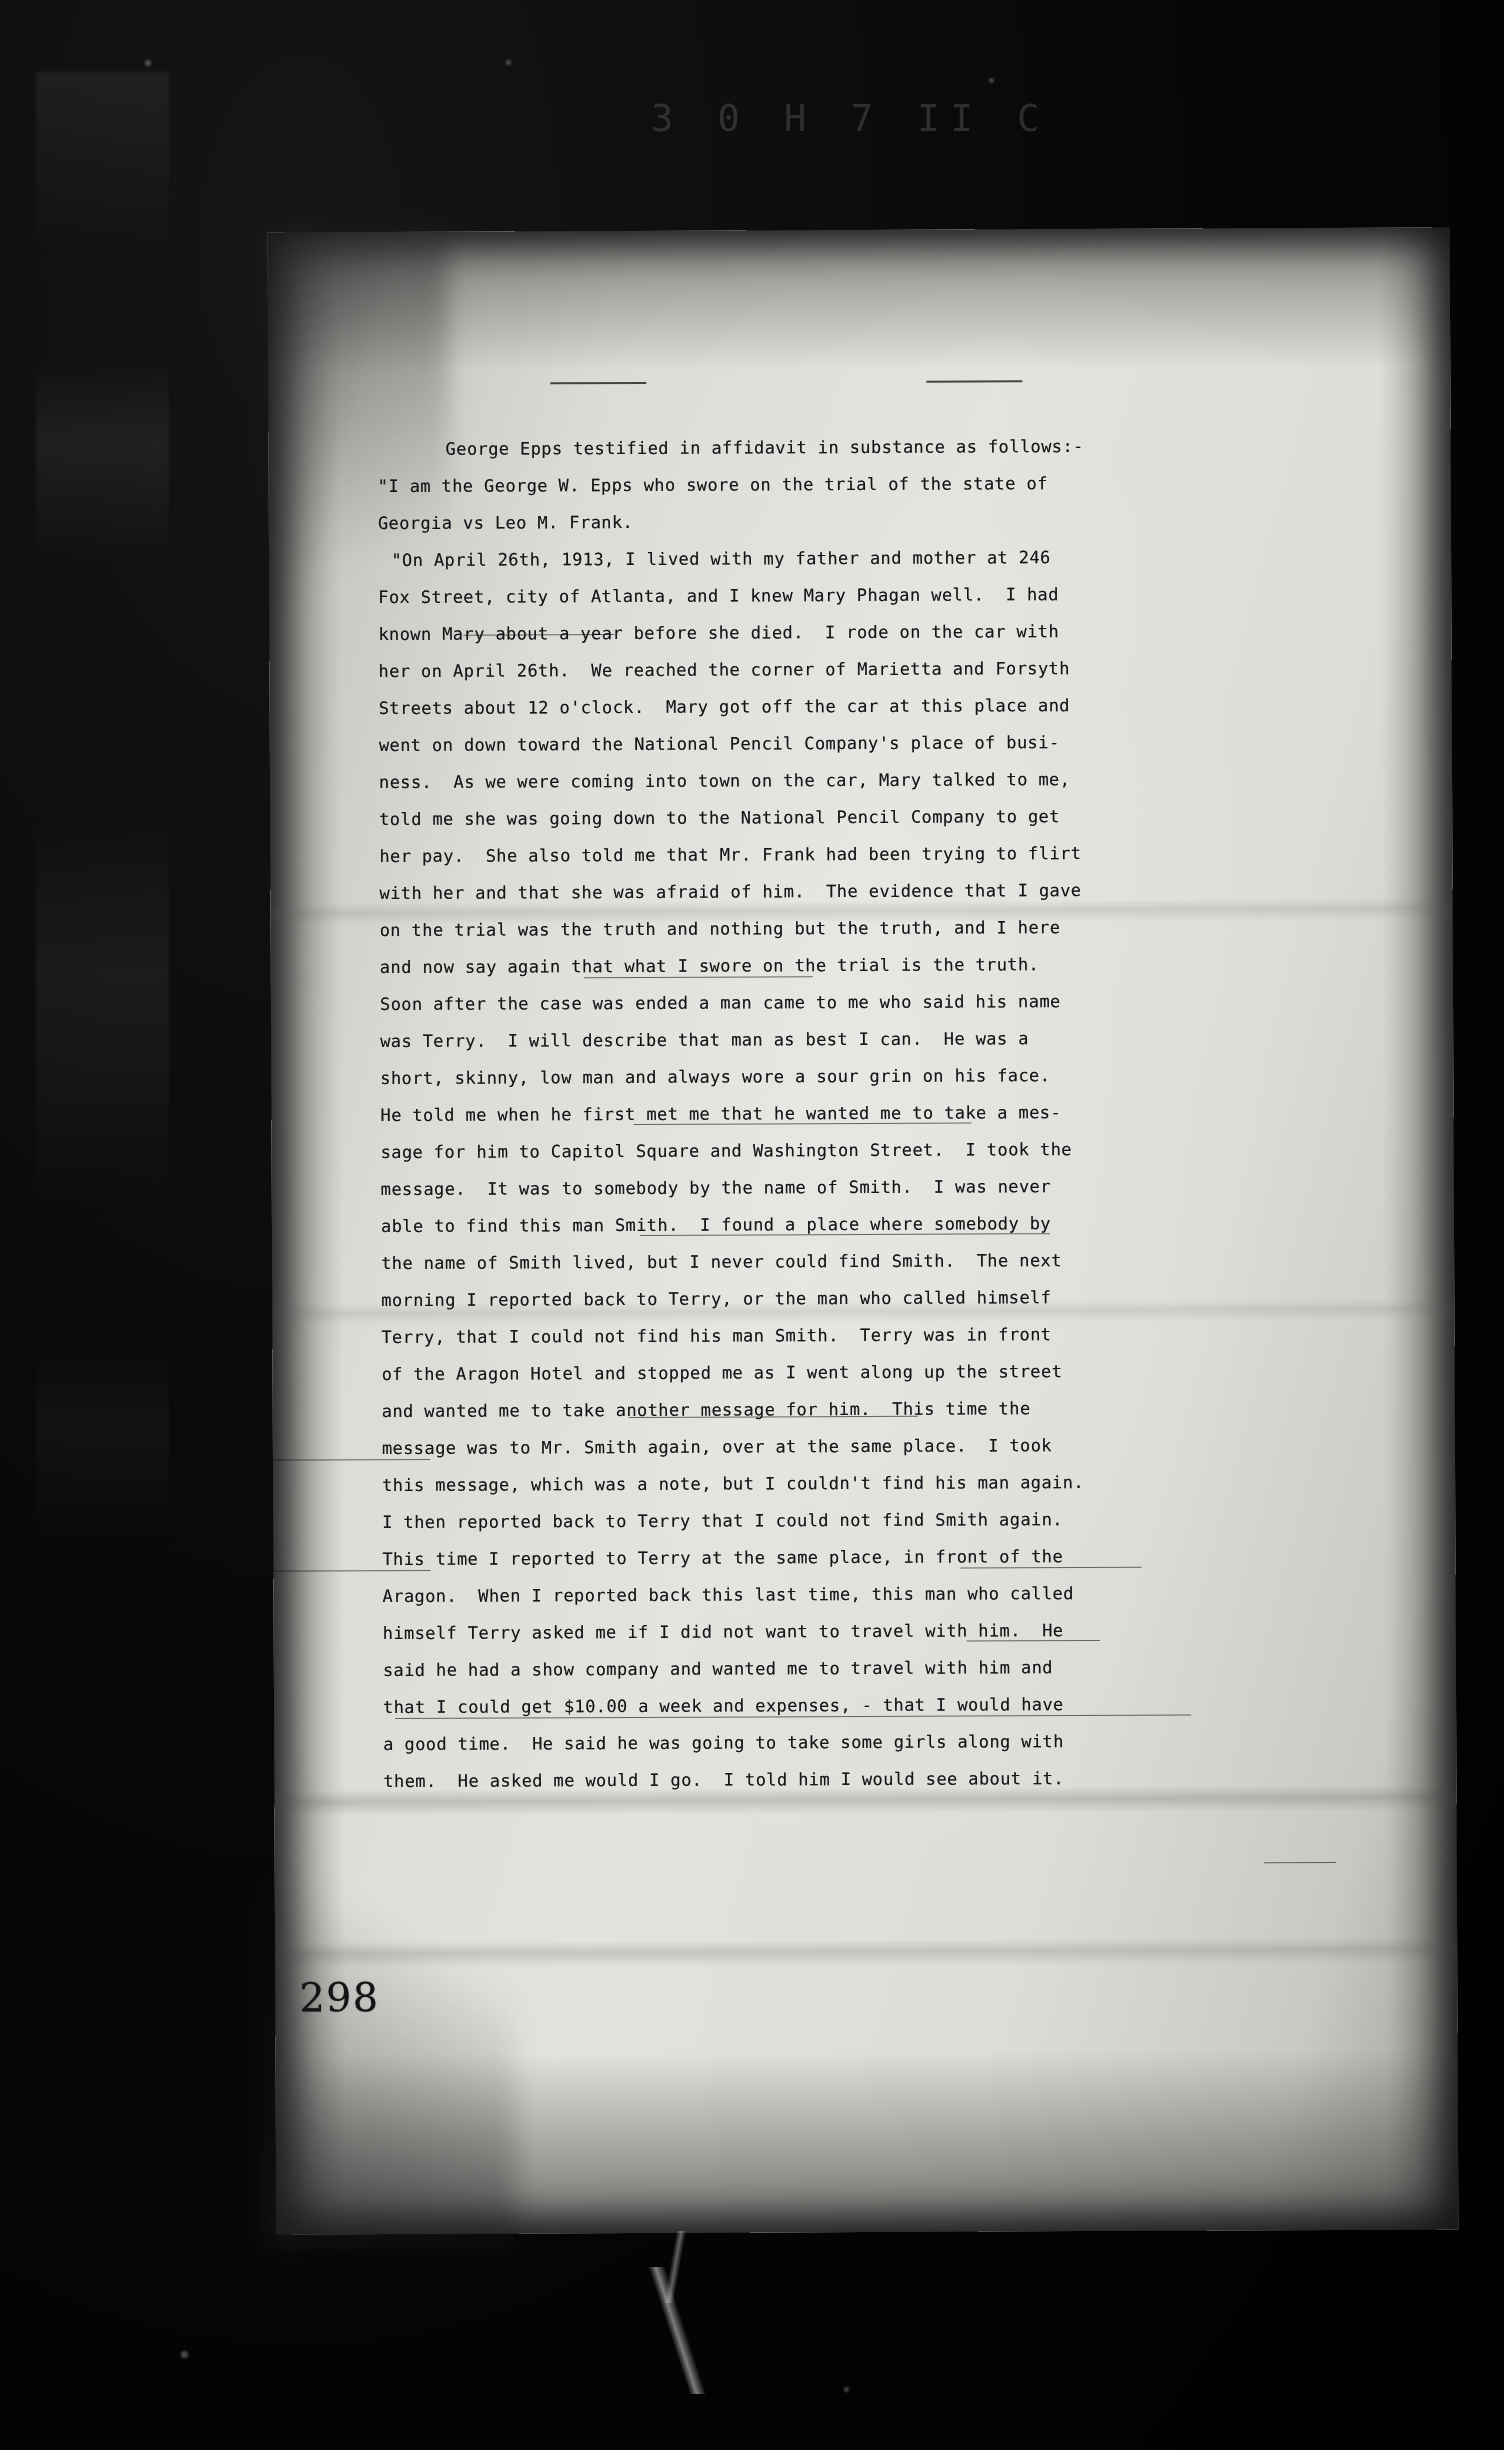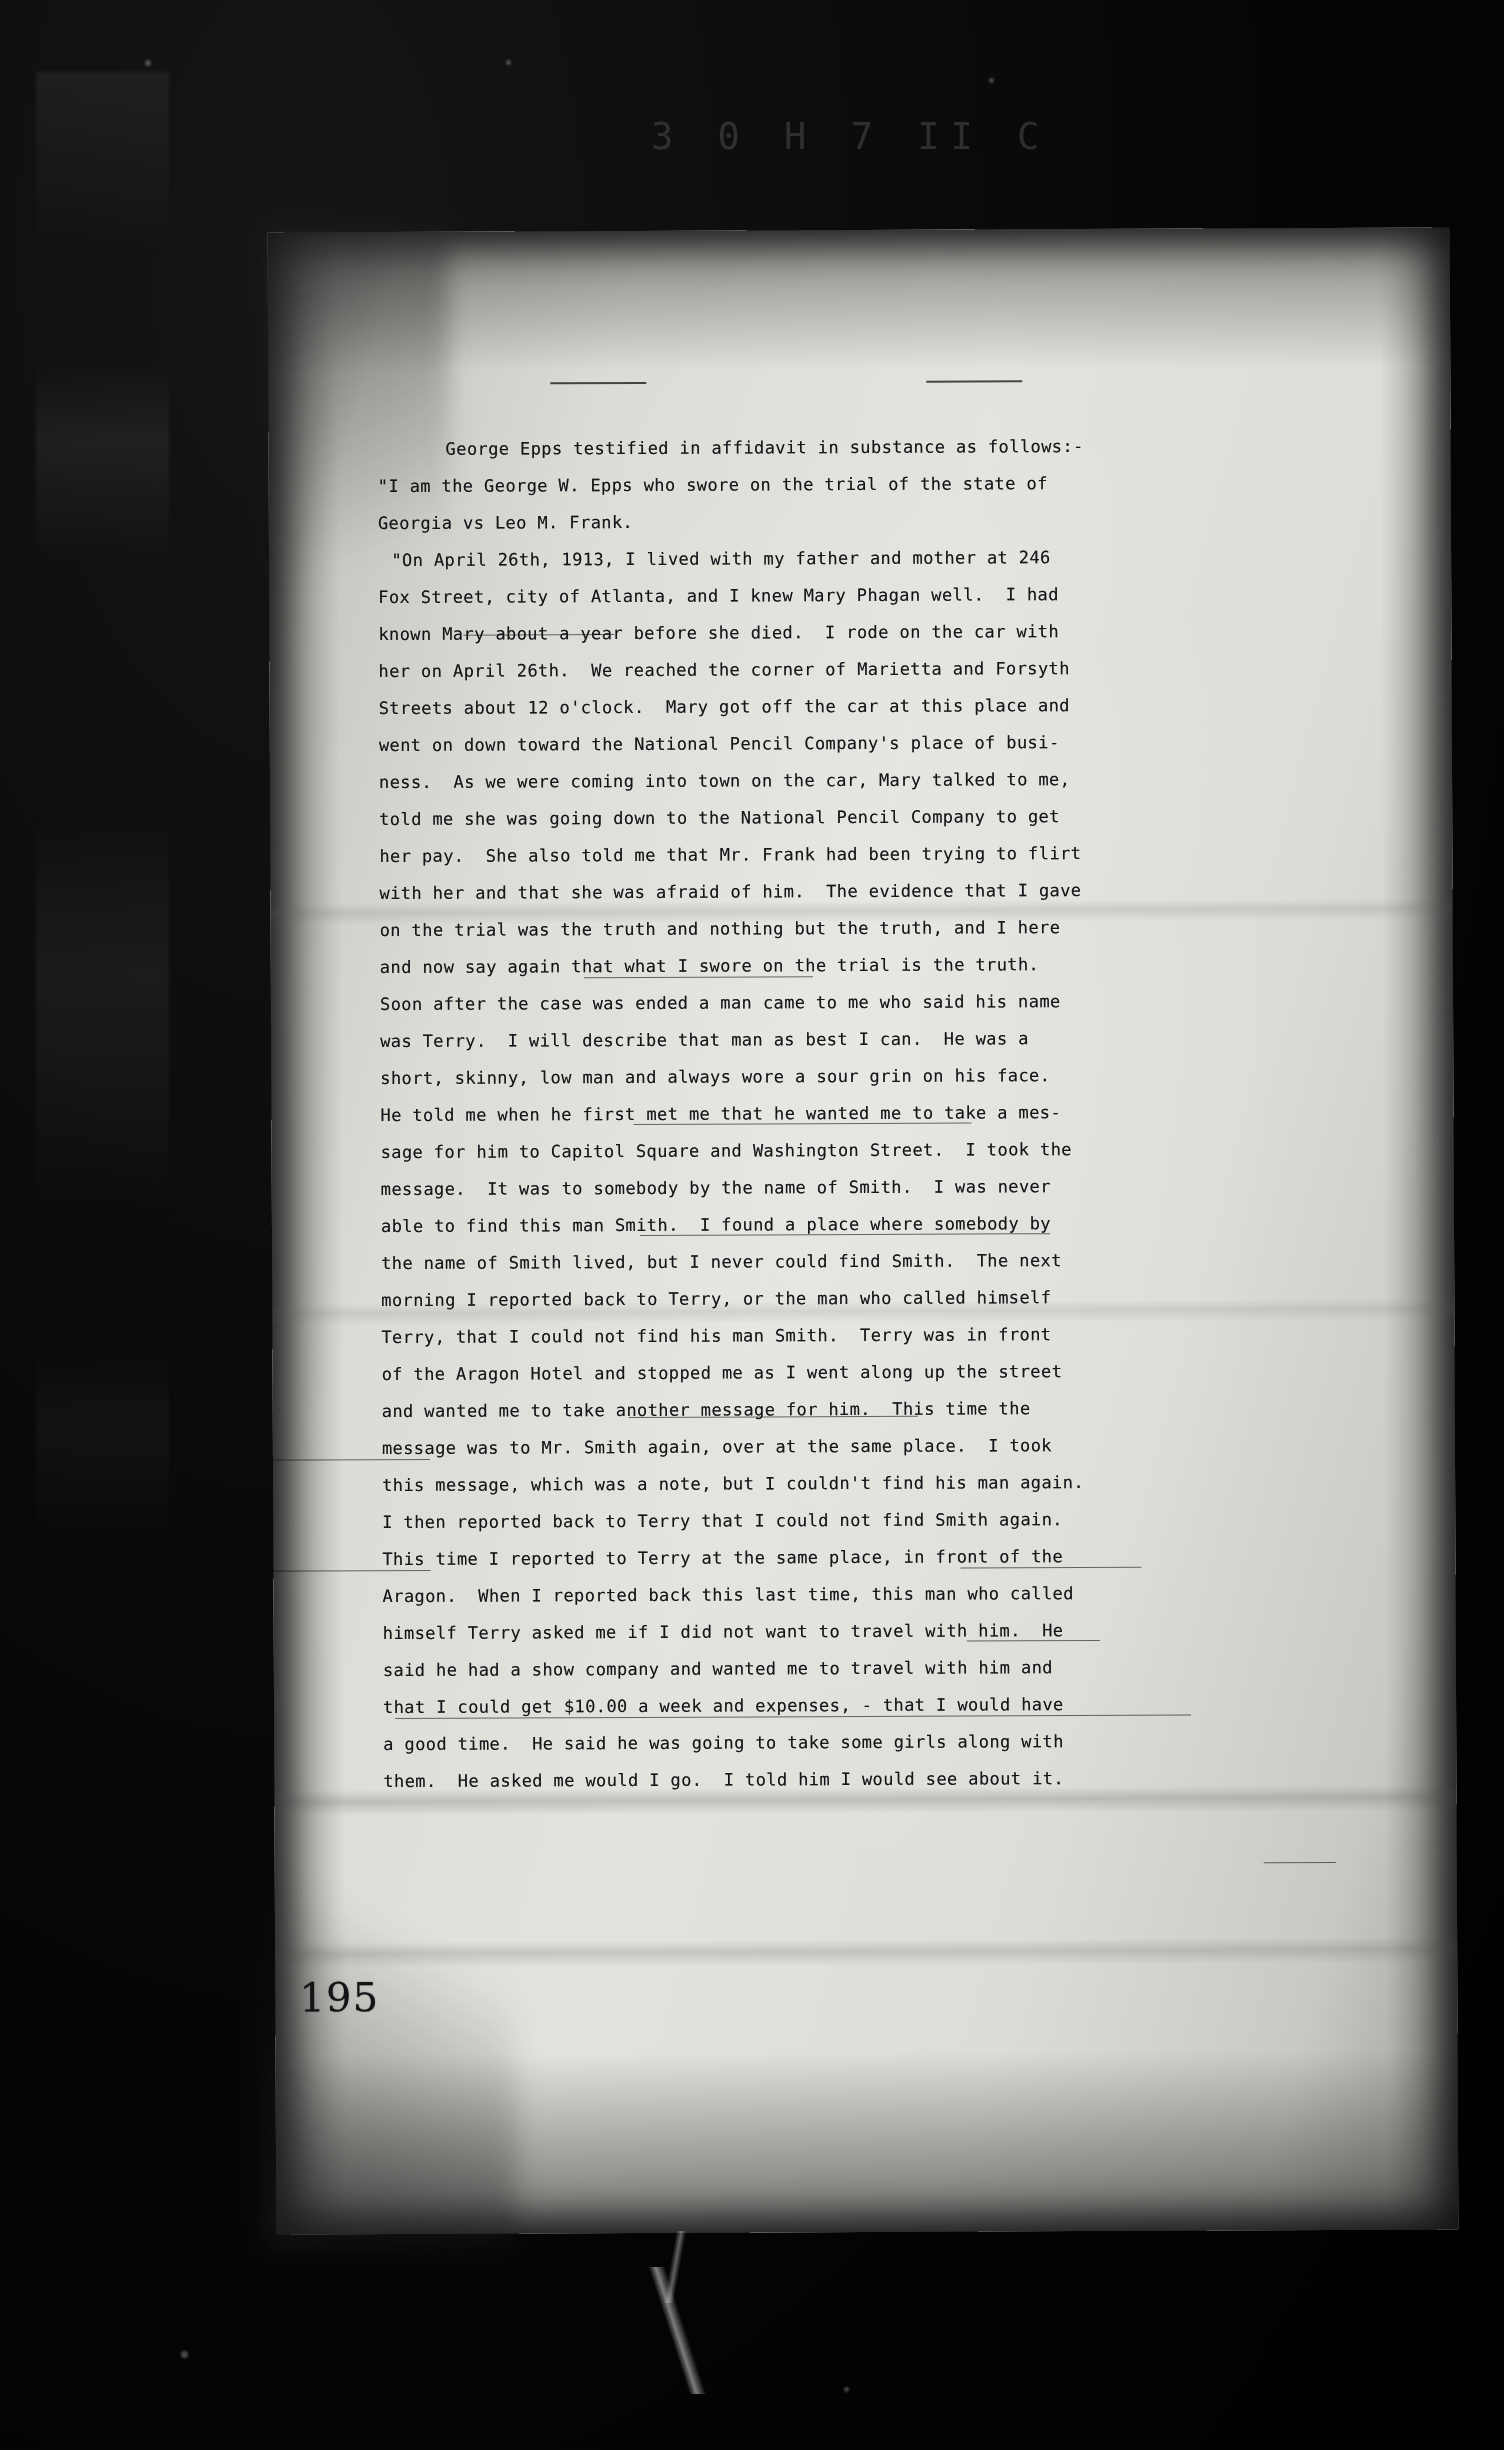--- a/index.html
+++ b/index.html
@@ -43,21 +43,21 @@
     position: absolute;
     background: rgba(200,200,200,0.35);
     border-radius: 50%;
     filter: blur(0.9px);
     pointer-events: none;
   }
 
   
   .header-strip {
     position: absolute;
-    top: 115px;
+    top: 97px;
     left: 651px;
     width: 277px;
     height: 54px;
     color: #4c4c4c;
     font-size: 37px;
     letter-spacing: 11px;
     font-family: "DejaVu Sans Mono", monospace;
     opacity: 0.55;
     filter: blur(0.7px);
     white-space: nowrap;
@@ -209,19 +209,19 @@
     <div class="pen thin" style="left:362px;top:893px;width:338px;"></div>
     <div class="pen thin" style="left:368px;top:1004px;width:410px;"></div>
     <div class="pen thin" style="left:356px;top:1186px;width:289px;"></div>
     <div class="pen thin" style="left:-24px;top:1227px;width:181px;"></div>
     <div class="pen thin" style="left:-36px;top:1338px;width:193px;"></div>
     <div class="pen thin" style="left:687px;top:1338px;width:181px;"></div>
     <div class="pen thin" style="left:693px;top:1411px;width:133px;"></div>
     <div class="pen thin" style="left:121px;top:1486px;width:796px;"></div>
     <div class="pen thin" style="left:989px;top:1634px;width:72px;"></div>
 
-    <div class="page-number" style="left:24px;top:1742px;">195</div>
+    <div class="page-number" style="left:24px;top:1742px;">298</div>
   </div>
 
   <div class="scratch"></div>
   <div class="scratch2"></div>
 </div>
 
 
 </body></html>

